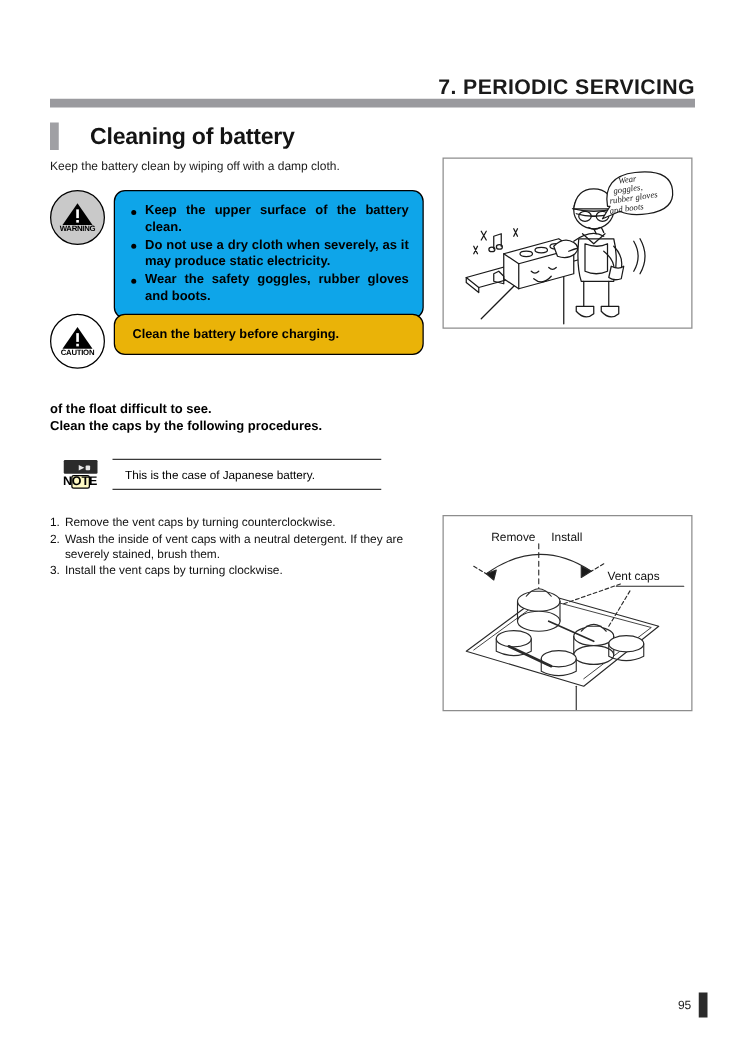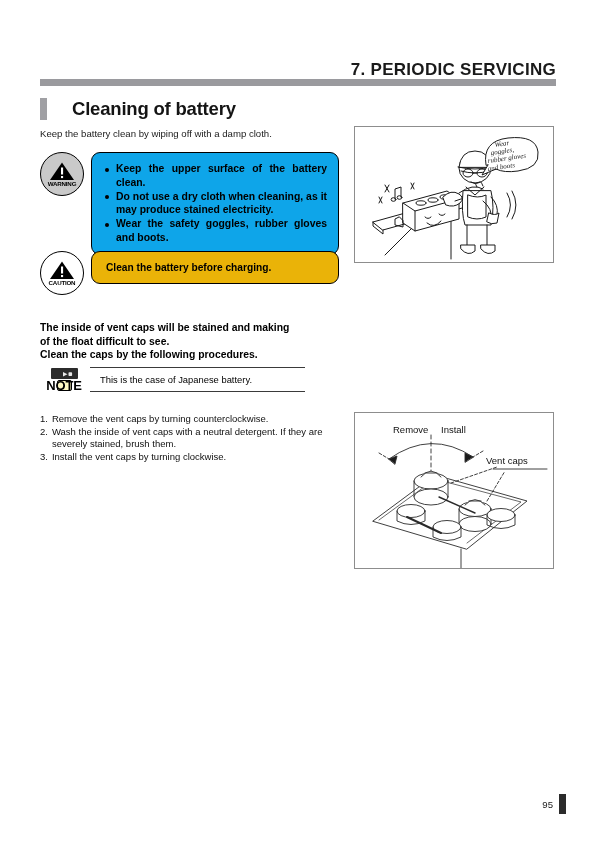--- a/index.html
+++ b/index.html
@@ -186,21 +186,21 @@
     align-items: center;
     justify-content: center;
   }
   .note-word {
     width: 15px;
     height: 11px;
     margin-top: 1px;
     border: 1.2px solid #000;
     border-radius: 2px;
     background: #fef9c3;
-    font-size: 13px;
+    font-size: 10px;
     font-weight: bold;
     letter-spacing: -0.1px;
     display: flex;
     align-items: center;
     justify-content: center;
     box-sizing: border-box;
   }
   .note-body {
     width: 215px;
     border-top: 1.3px solid #3a3a3a;
@@ -275,42 +275,41 @@
       <svg width="26" height="20" viewBox="0 0 26 20" aria-hidden="true">
         <polygon points="13,1.5 25,19 1,19" fill="#000"></polygon>
         <rect x="12" y="6.5" width="2.1" height="7" fill="#fff"></rect>
         <rect x="12" y="15" width="2.1" height="2.1" fill="#fff"></rect>
       </svg>
       <div class="sym-label">WARNING</div>
     </div>
     <div class="alert-box filled" style="width:248px;">
       <ul class="warn-list">
         <li>Keep the upper surface of the battery clean.</li>
-        <li>Do not use a dry cloth when cleaning, as it may produce stained electricity.</li>
+        <li>Do not use a dry cloth when severely, as it may produce static electricity.</li>
         <li>Wear the safety goggles, rubber gloves and boots.</li>
       </ul>
     </div>
   </div>
 
   <div class="alert-row" style="left:40px; top:251px;">
     <div class="sym caution">
       <svg width="26" height="20" viewBox="0 0 26 20" aria-hidden="true">
         <polygon points="13,1.5 25,19 1,19" fill="#000"></polygon>
         <rect x="12" y="6.5" width="2.1" height="7" fill="#fff"></rect>
         <rect x="12" y="15" width="2.1" height="2.1" fill="#fff"></rect>
       </svg>
       <div class="sym-label">CAUTION</div>
     </div>
     <div class="alert-box plain" style="width:248px;">
       <div class="caution-text">Clean the battery before charging.</div>
     </div>
   </div>
 
   <div class="stmt" style="top:321px;">
-    <div class="justified"><span>The inside of vent caps will be stained and making</span></div>
     <div><span>of the float difficult to see.</span></div>
     <div><span>Clean the caps by the following procedures.</span></div>
   </div>
 
   <div class="note-row" style="left:48px; top:367px;">
     <div class="note-icon">
       <div class="note-hand">
         <svg width="20" height="8" viewBox="0 0 20 8" aria-hidden="true">
           <path d="M2 4.2 L9 4.2 L9 2 L13.5 4.2 L9 6.4 L9 4.2 Z" fill="#e8e8e8"></path>
           <rect x="14.5" y="2.3" width="3.6" height="3.8" rx="0.8" fill="#e8e8e8"></rect>

